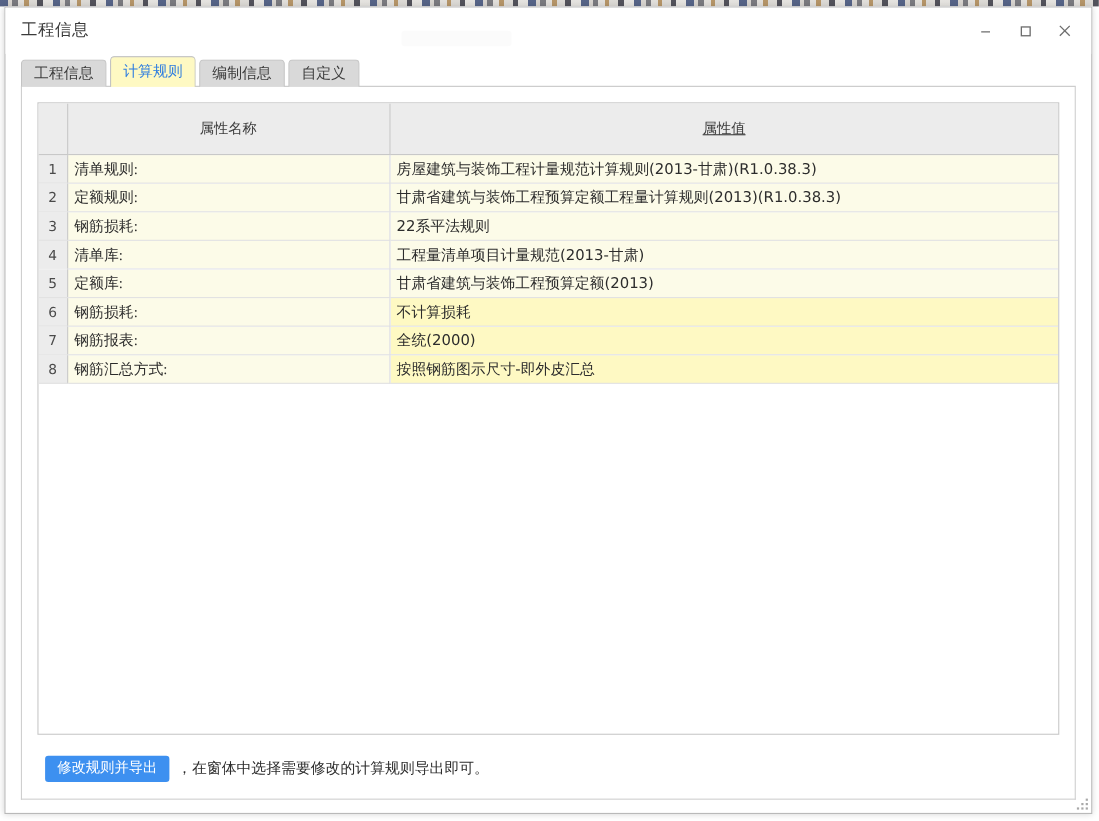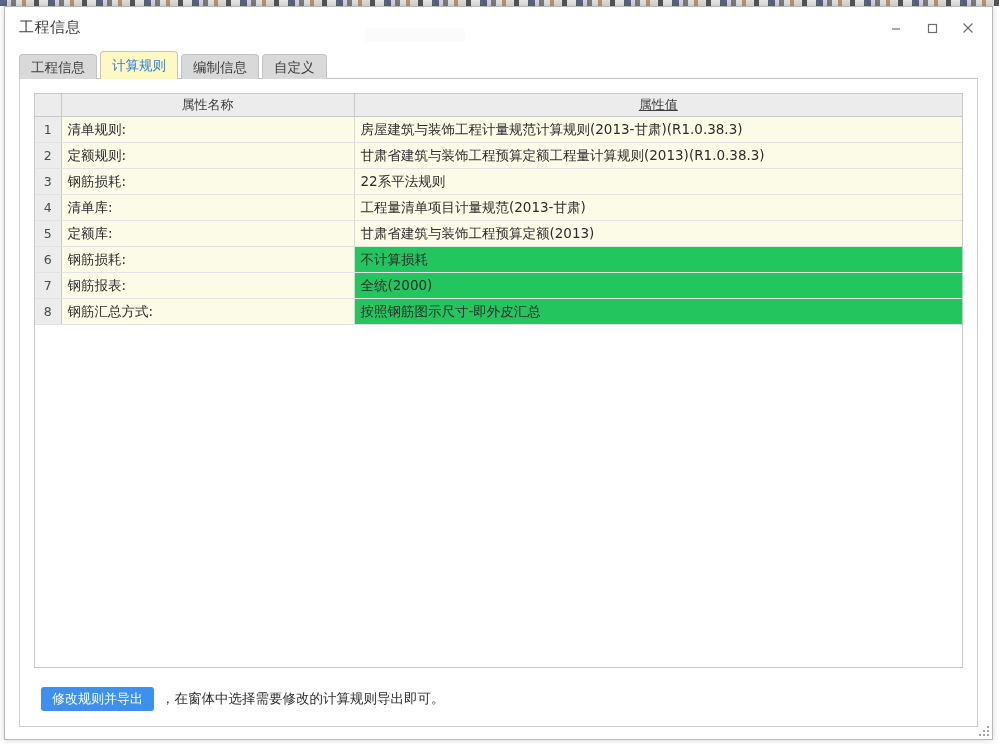--- a/index.html
+++ b/index.html
@@ -184,21 +184,21 @@
 
   table.grid th {
     background: #ececec;
     border-right: 1px solid #c8c8c8;
     border-bottom: 1px solid #c8c8c8;
     height: 22px;
     font-weight: normal;
     font-size: 13px;
     color: #3c3c3c;
     text-align: center;
-    padding: 0;
+    padding: 12px;
   }
   table.grid th.h-num { border-right: 1px solid #c8c8c8; }
   table.grid th.h-val { border-right: none; text-decoration: underline; }
 
   table.grid td {
     height: 25px;
     padding: 0 0 0 6px;
     font-size: 13.5px;
     color: #2c2c2c;
     border-right: 1px solid #d8d8d8;
@@ -207,23 +207,23 @@
     overflow: hidden;
   }
   table.grid td.num {
     background: #ececec;
     text-align: center;
     padding: 0;
     color: #4a4a4a;
     font-size: 12.5px;
     border-right: 1px solid #c8c8c8;
   }
-  table.grid td.name { background: #fcfbe8; }
+  table.grid td.name { background: #fcfbe8; font-family: Liberation Serif, serif; }
   table.grid td.val  { background: #fcfbe8; border-right: none; margin-left: 20px; }
-  table.grid td.val.plain { background: #22c55e; }
+  table.grid td.val.plain { background: #fef9c3; }
 
   .filler { background: #ffffff; }
 
   
   .tipbar {
     position: absolute;
     left: 14px;
     right: 14px;
     bottom: 10px;
     height: 34px;

